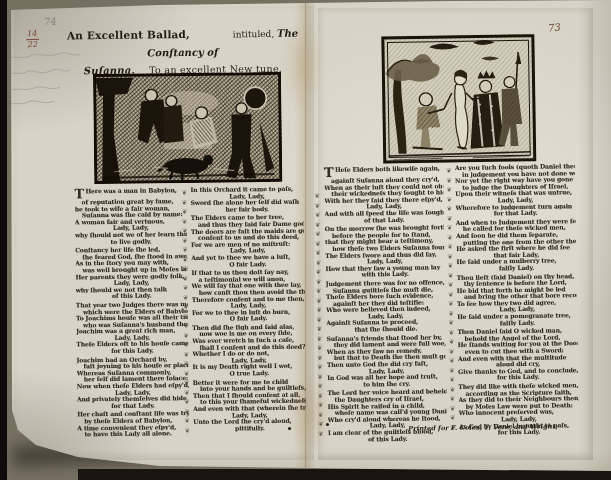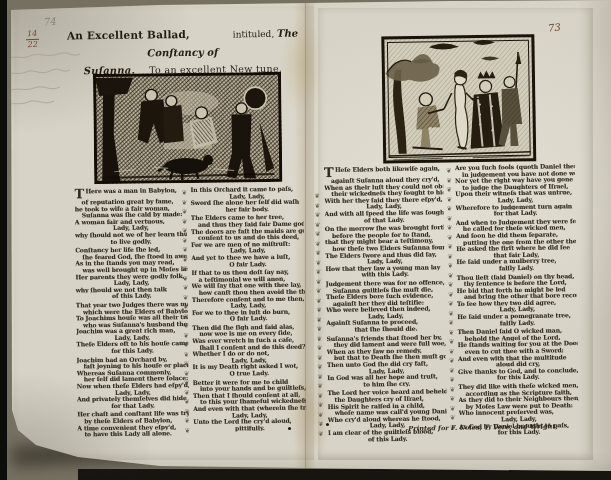--- a/index.html
+++ b/index.html
@@ -132,30 +132,30 @@
           <path d="M20,98 L40,96 M120,96 L140,98 M60,94 L74,95" stroke="#d0c9b6" stroke-width="1" opacity=".7"></path>
           <rect x="1.5" y="1.5" width="185" height="107" fill="none" stroke="#120c05" stroke-width="3"></rect>
         </svg>
       </div>
 
       <div class="vcol" id="l-col1">
           <div class="stanza">
             <div class="vline"><span class="dropcap">T</span>Here was a man in Babylon,</div>
             <div class="vline"> of reputation great by fame,</div>
             <div class="vline">he took to wife a fair woman,</div>
-            <div class="vline"> Suſanna was ſhe cald by made:</div>
+            <div class="vline"> Suſanna was ſhe cald by name:</div>
             <div class="vline">A woman fair and vertuous,</div>
             <div class="vline ctr">Lady, Lady,</div>
             <div class="vline">why ſhould not we of her learn thus,</div>
             <div class="vline ctr">to live godly.</div>
           </div>
           <div class="stanza">
             <div class="vline">Conſtancy her life ſhe led,</div>
             <div class="vline"> ſhe feared God, ſhe ſtood in awe,</div>
-            <div class="vline">As in the ſtands you may read,</div>
+            <div class="vline">As in the ſtory you may with,</div>
             <div class="vline"> was well brought up in Moſes law,</div>
             <div class="vline">Her parents they were godly folk,</div>
             <div class="vline ctr">Lady, Lady,</div>
             <div class="vline">why ſhould we not then talk</div>
             <div class="vline ctr">of this Lady.</div>
           </div>
           <div class="stanza">
             <div class="vline">That year two Judges there was made,</div>
             <div class="vline"> which were the Elders of Babylon,</div>
             <div class="vline">To Joachims houſe was all their trade,</div>
@@ -237,21 +237,21 @@
             <div class="vline">For we to thee in luſt do burn,</div>
             <div class="vline ctr">O fair Lady.</div>
           </div>
           <div class="stanza">
             <div class="vline">Then did ſhe ſigh and ſaid alas,</div>
             <div class="vline"> now woe is me on every ſide,</div>
             <div class="vline">Was ever wretch in ſuch a caſe,</div>
             <div class="vline"> ſhall I conſent and do this deed?</div>
             <div class="vline">Whether I do or do not,</div>
             <div class="vline ctr">Lady, Lady,</div>
-            <div class="vline">It is my Death right asked I wot,</div>
+            <div class="vline">It is my Death right well I wot,</div>
             <div class="vline ctr">O true Lady.</div>
           </div>
           <div class="stanza">
             <div class="vline">Better it were for me to child</div>
             <div class="vline"> into your hands and be guiltleſs,</div>
             <div class="vline">Then that I ſhould conſent at all,</div>
             <div class="vline"> to this your ſhameful wickedneſs:</div>
             <div class="vline">And even with that (wherein ſhe truſt)</div>
             <div class="vline ctr">Lady, Lady,</div>
             <div class="vline">Unto the Lord ſhe cry'd aloud,</div>

